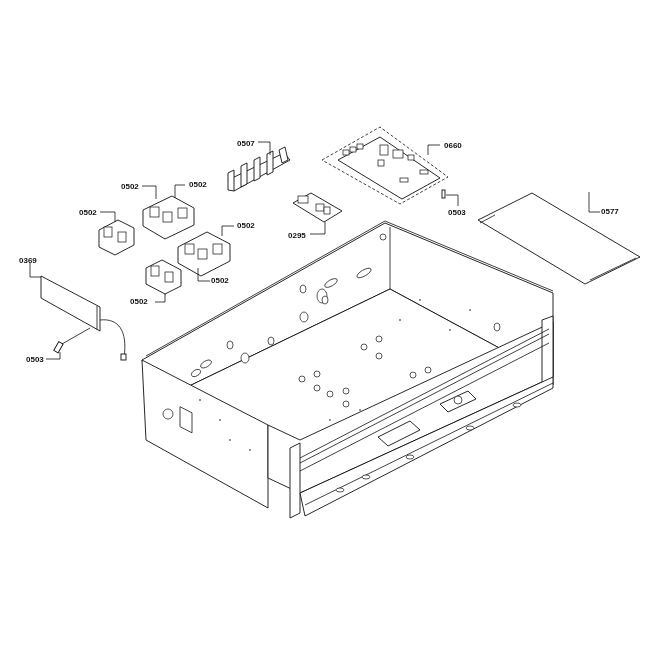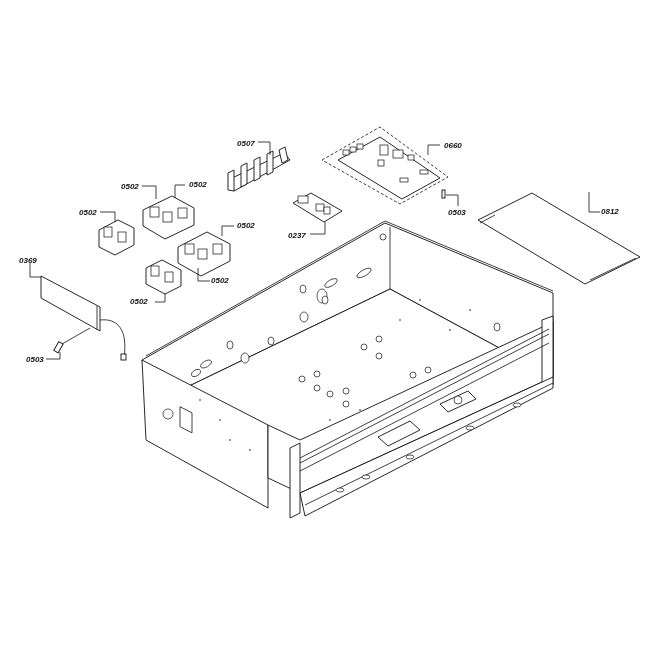--- a/index.html
+++ b/index.html
@@ -1,18 +1,18 @@
 <!DOCTYPE html>
 <html><head>
 <meta charset="utf-8">
 <style>
   html, body { margin:0; padding:0; background:#ffffff; }
   body { width:650px; height:650px; position:relative; overflow:hidden;
          font-family:"Liberation Sans", sans-serif; }
-  #diagram { position:absolute; left:0; top:0; width:530px; height:650px;font-style:italic; }
+  #diagram { position:absolute; left:0; top:0; width:530px; height:650px; }
   .lbl { position:absolute; font-size:8px; font-weight:bold; color:#111;
          font-family:"Liberation Sans", sans-serif; letter-spacing:0px; line-height:8px; }
   svg .p { fill:#fff; stroke:#111; stroke-width:0.9; }
   svg .l { fill:none; stroke:#111; stroke-width:0.8; }
   svg .d { fill:none; stroke:#111; stroke-width:0.8; stroke-dasharray:3 2; }
   svg .h { fill:#fff; stroke:#111; stroke-width:0.7; }
   svg .dot { fill:#111; }
 </style>
 </head>
 <body>
@@ -188,17 +188,17 @@
   
   <span class="lbl" style="left:237px;top:140px;">0507</span>
   <span class="lbl" style="left:121px;top:183px;">0502</span>
   <span class="lbl" style="left:189px;top:181px;">0502</span>
   <span class="lbl" style="left:79px;top:209px;">0502</span>
   <span class="lbl" style="left:237px;top:222px;">0502</span>
   <span class="lbl" style="left:211px;top:277px;">0502</span>
   <span class="lbl" style="left:130px;top:298px;">0502</span>
   <span class="lbl" style="left:444px;top:142px;">0660</span>
   <span class="lbl" style="left:448px;top:209px;">0503</span>
-  <span class="lbl" style="left:601px;top:208px;">0812</span>
-  <span class="lbl" style="left:288px;top:232px;">0237</span>
+  <span class="lbl" style="left:601px;top:208px;">0577</span>
+  <span class="lbl" style="left:288px;top:232px;">0295</span>
   <span class="lbl" style="left:19px;top:257px;">0369</span>
   <span class="lbl" style="left:26px;top:356px;">0503</span>
 </div>
 
 </body></html>

